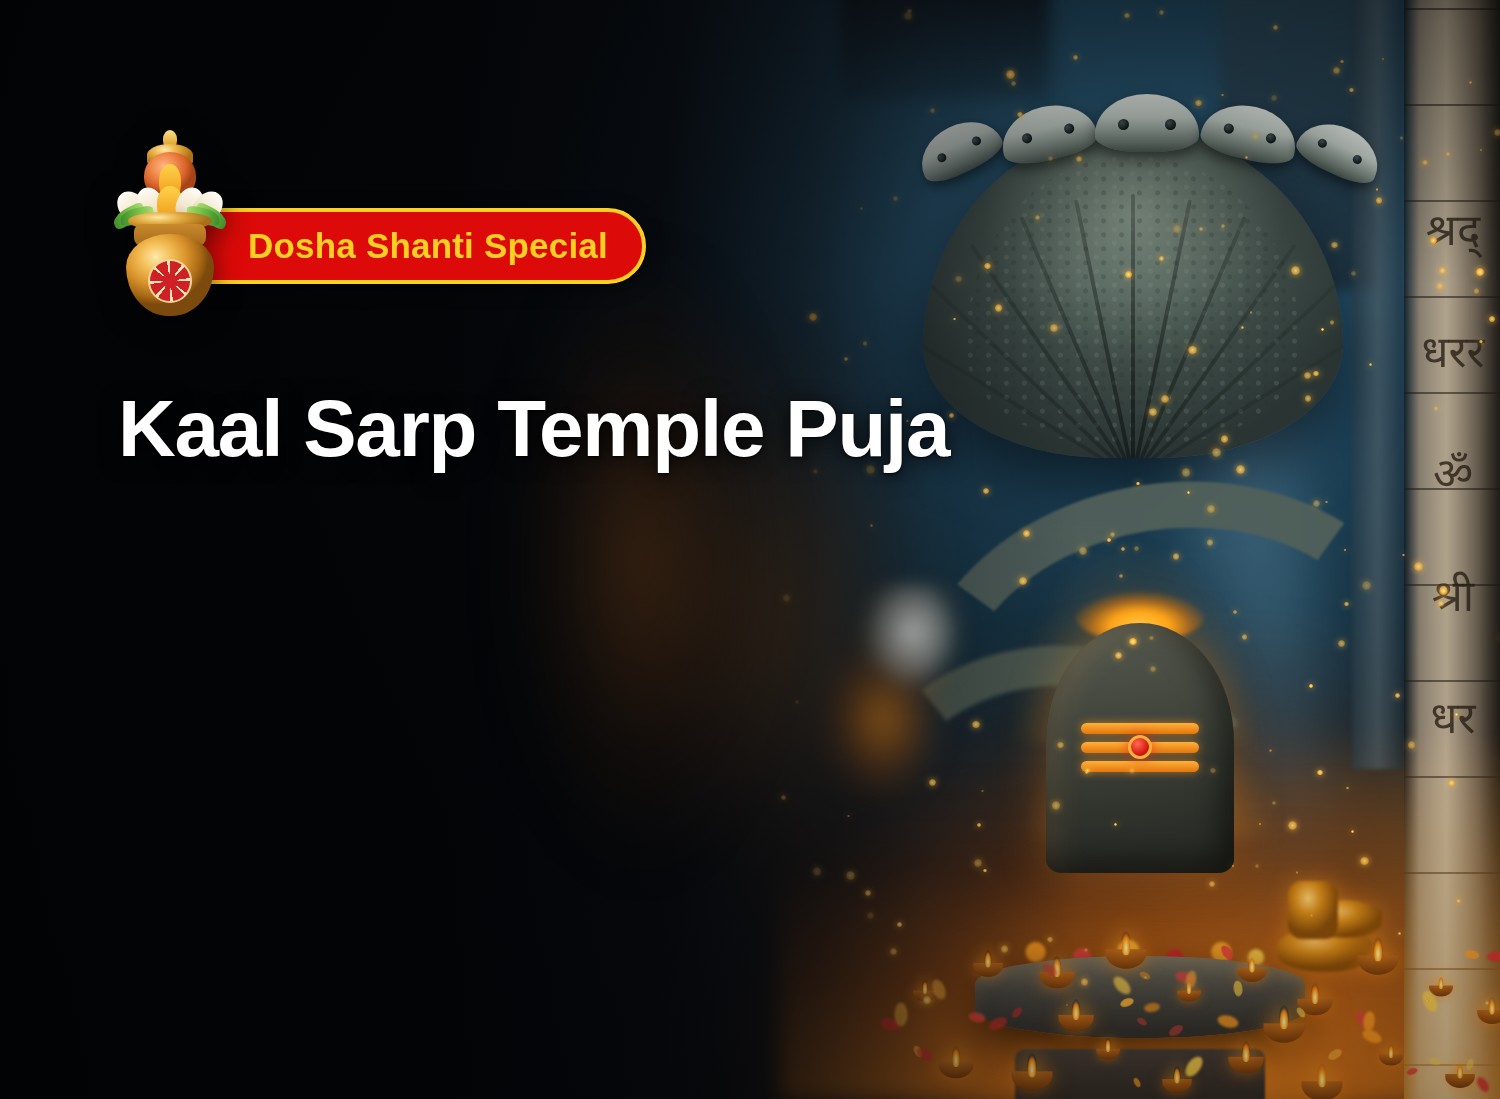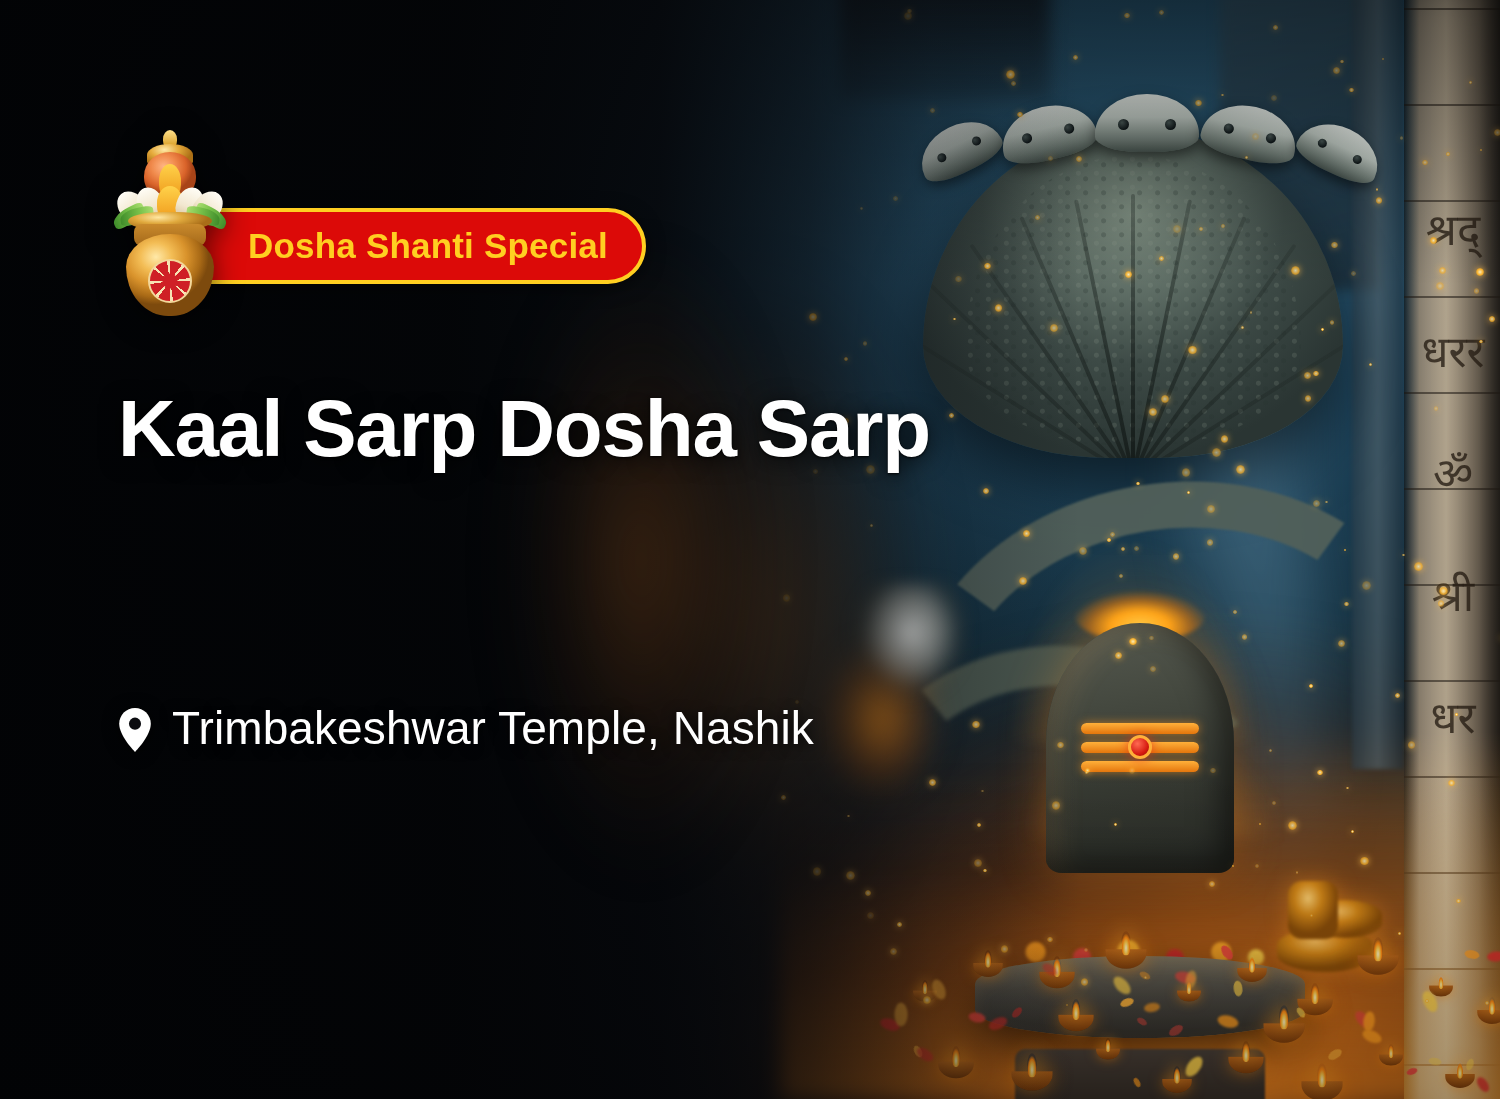--- a/index.html
+++ b/index.html
@@ -787,27 +787,18 @@
         <div class="k-leaf l4"></div>
         <div class="k-rim"></div>
         <div class="k-neck"></div>
         <div class="k-pot"></div>
       </div>
       <div class="badge-pill">
         <span class="badge-text">Dosha Shanti Special</span>
       </div>
     </div>
 
-    <h1 class="title">Kaal Sarp Dosha Sarp</h1>
-
-
-    <div class="loc">
-      <span class="pin">
-        <svg width="34" height="44" viewBox="0 0 24 32" aria-hidden="true">
-          <path d="M12 0C5.6 0 .5 5.1.5 11.5 .5 20.3 12 32 12 32S23.5 20.3 23.5 11.5C23.5 5.1 18.4 0 12 0z" fill="#ffffff"></path>
-          <circle cx="12" cy="11.4" r="4.4" fill="#0b0c10"></circle>
-        </svg>
-      </span>
-      <span class="loc-text">Trimbakeshwar Temple, Nashik</span>
-    </div>
+    <h1 class="title">Kaal Sarp Temple Puja</h1>
+
+
 
   </div>
 </div>
 
 </body></html>

